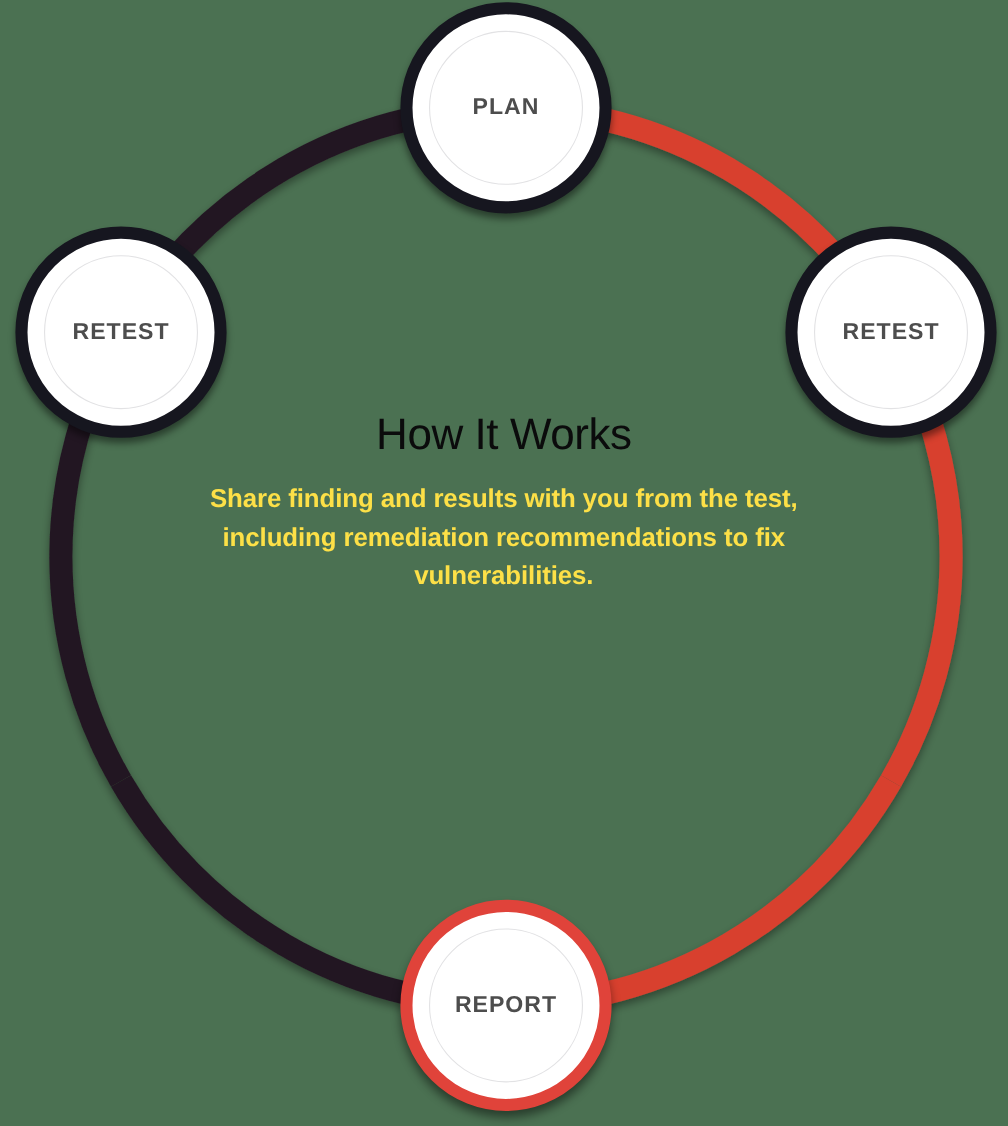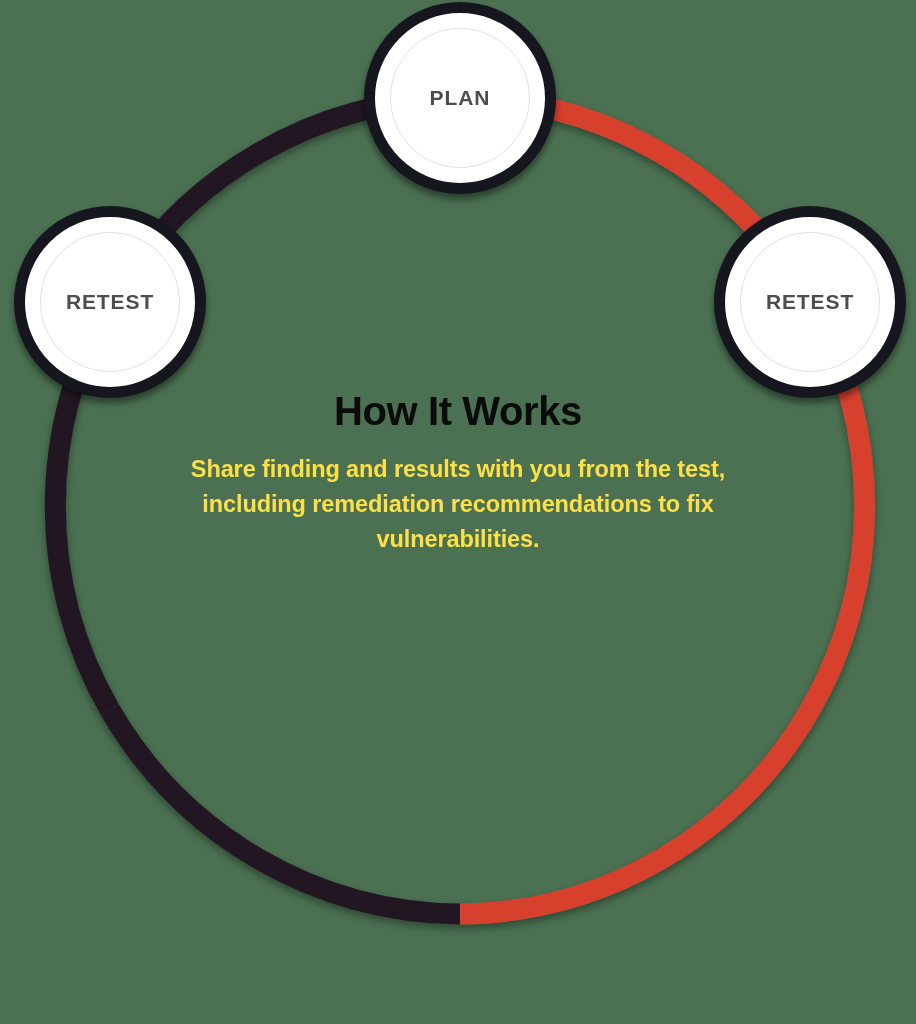--- a/index.html
+++ b/index.html
@@ -29,23 +29,23 @@
   
   .center-block {
     position: absolute;
     left: 158px;
     top: 372px;
     width: 600px;
     text-align: center;
     pointer-events: none;
   }
   .center-title {
-    margin: 16px;
+    margin: 0;
     font-size: 40px;
-    font-weight: bold;
+    font-weight: normal;
     color: #0b0b0c;
     letter-spacing: -0.4px;
     line-height: 1.15;
   }
   .center-desc {
     margin: 18px 0 0 0;
     font-size: 23.5px;
     font-weight: bold;
     color: #fde047;
     line-height: 1.48;
@@ -135,20 +135,24 @@
     <span class="node-inner-ring"></span>
     <span class="node-label">PLAN</span>
   </div>
 
   <div class="node state-done pos-scope">
     <span class="node-inner-ring"></span>
     <span class="node-label">RETEST</span>
   </div>
 
 
+  <div class="node state-current pos-report">
+    <span class="node-inner-ring"></span>
+    <span class="node-label">REPORT</span>
+  </div>
 
 
   <div class="node state-upcoming pos-retest">
     <span class="node-inner-ring"></span>
     <span class="node-label">RETEST</span>
   </div>
 
 </div>
 
 </body></html>

